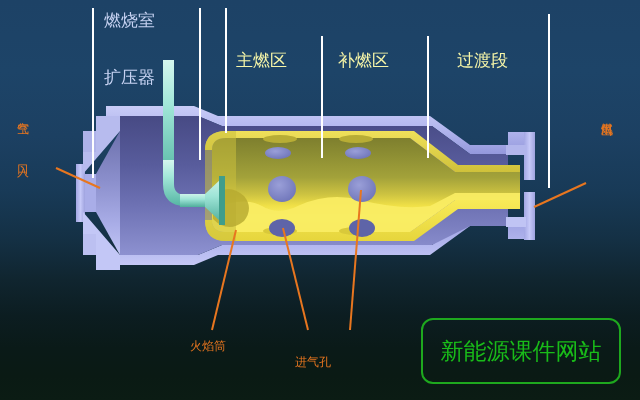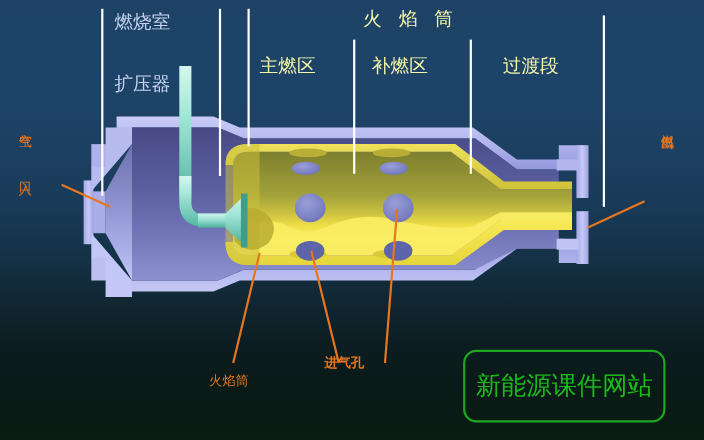--- a/index.html
+++ b/index.html
@@ -57,21 +57,21 @@
   .vert {
     writing-mode: vertical-rl;
     text-orientation: upright;
     line-height: 1.0;
     letter-spacing: 1px;
   }
   .wm {
     position: absolute;
     left: 421px;
     top: 318px;
-    width: 184px;
+    width: 200px;
     height: 66px;
     border: 2px solid #1ea81e;
     border-radius: 12px;
     box-sizing: border-box;
     display: flex;
     flex-direction: column;
     align-items: center;
     justify-content: center;
   }
   .wm-cn {
@@ -262,31 +262,30 @@
       <line x1="586" y1="183" x2="534" y2="207"></line>
       <line x1="236" y1="230" x2="212" y2="330"></line>
       <line x1="283" y1="228" x2="308" y2="330"></line>
       <line x1="361" y1="190" x2="350" y2="330"></line>
     </g>
   </svg>
 
   <div class="lbl lbl-blue" style="left:104px; top:12px;">燃烧室</div>
   <div class="lbl lbl-blue" style="left:104px; top:69px;">扩压器</div>
 
-  <div class="lbl lbl-yellow-big" style="left:330px; top:10px;">火 焰 筒</div>
 
   <div class="lbl lbl-yellow" style="left:236px; top:52px;">主燃区</div>
-  <div class="lbl lbl-yellow" style="left:338px; top:52px;">补燃区</div>
+  <div class="lbl lbl-yellow" style="left:338px; top:52px;font-family:Liberation Serif, serif;">补燃区</div>
   <div class="lbl lbl-yellow" style="left:457px; top:52px;">过渡段</div>
 
   <div class="lbl lbl-orange vert" style="left:17px; top:112px;">空气</div>
   <div class="lbl lbl-orange vert" style="left:17px; top:155px;">入口</div>
 
   <div class="lbl lbl-orange vert" style="left:601px; top:113px;">燃气出口</div>
 
   <div class="lbl lbl-orange" style="left:190px; top:340px;">火焰筒</div>
-  <div class="lbl lbl-orange" style="left:295px; top:324px;font-weight:bold;">进气孔</div>
+  <div class="lbl lbl-orange" style="left:295px; top:356px;">进气孔</div>
 
   <div class="wm">
     <div class="wm-cn">新能源课件网站</div>
   </div>
 
 </div>
 
 </body></html>

